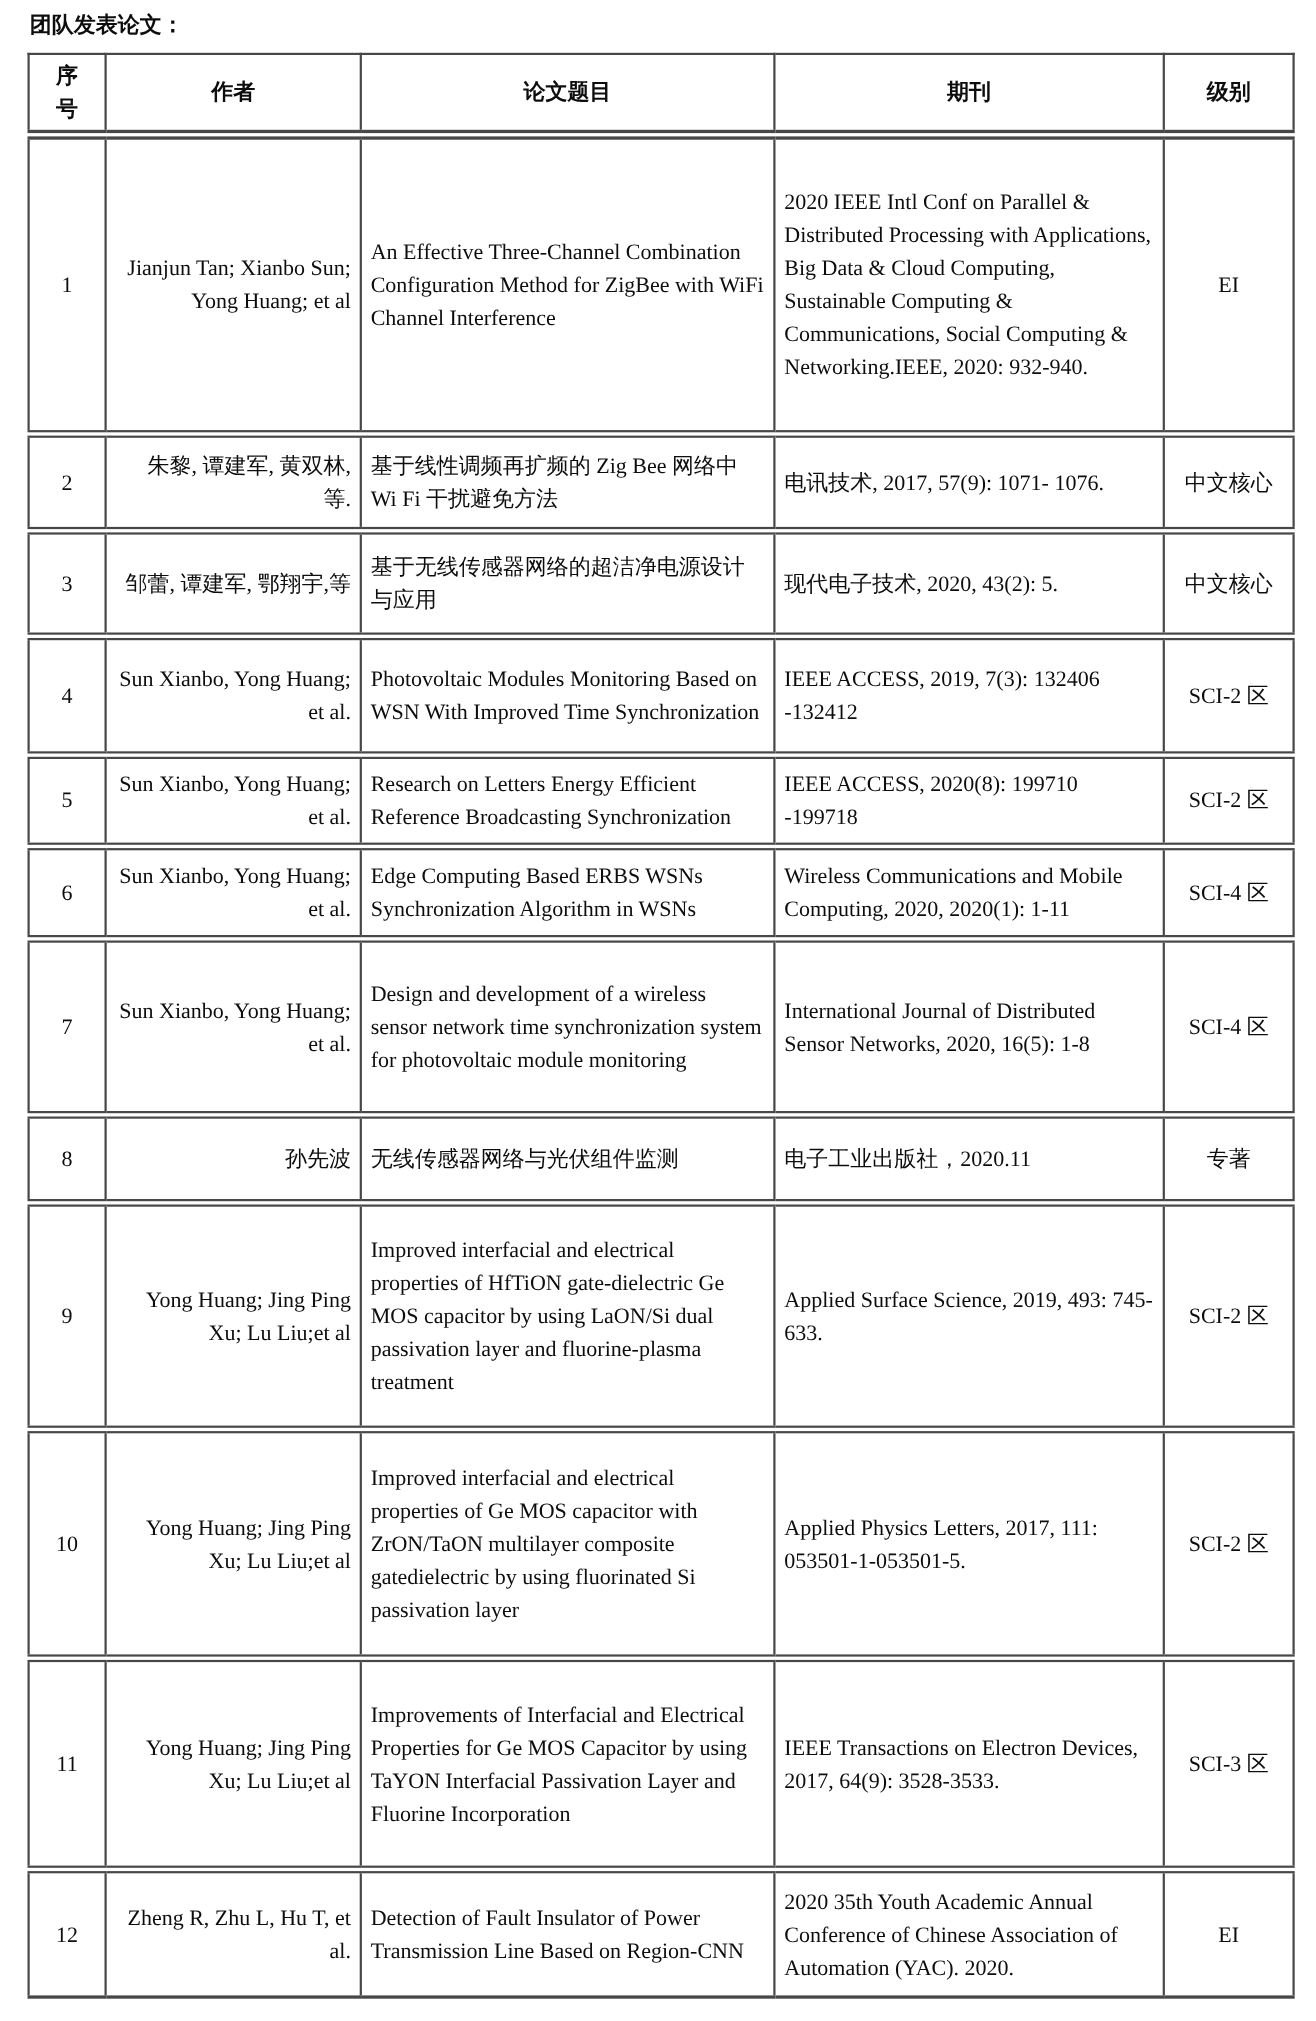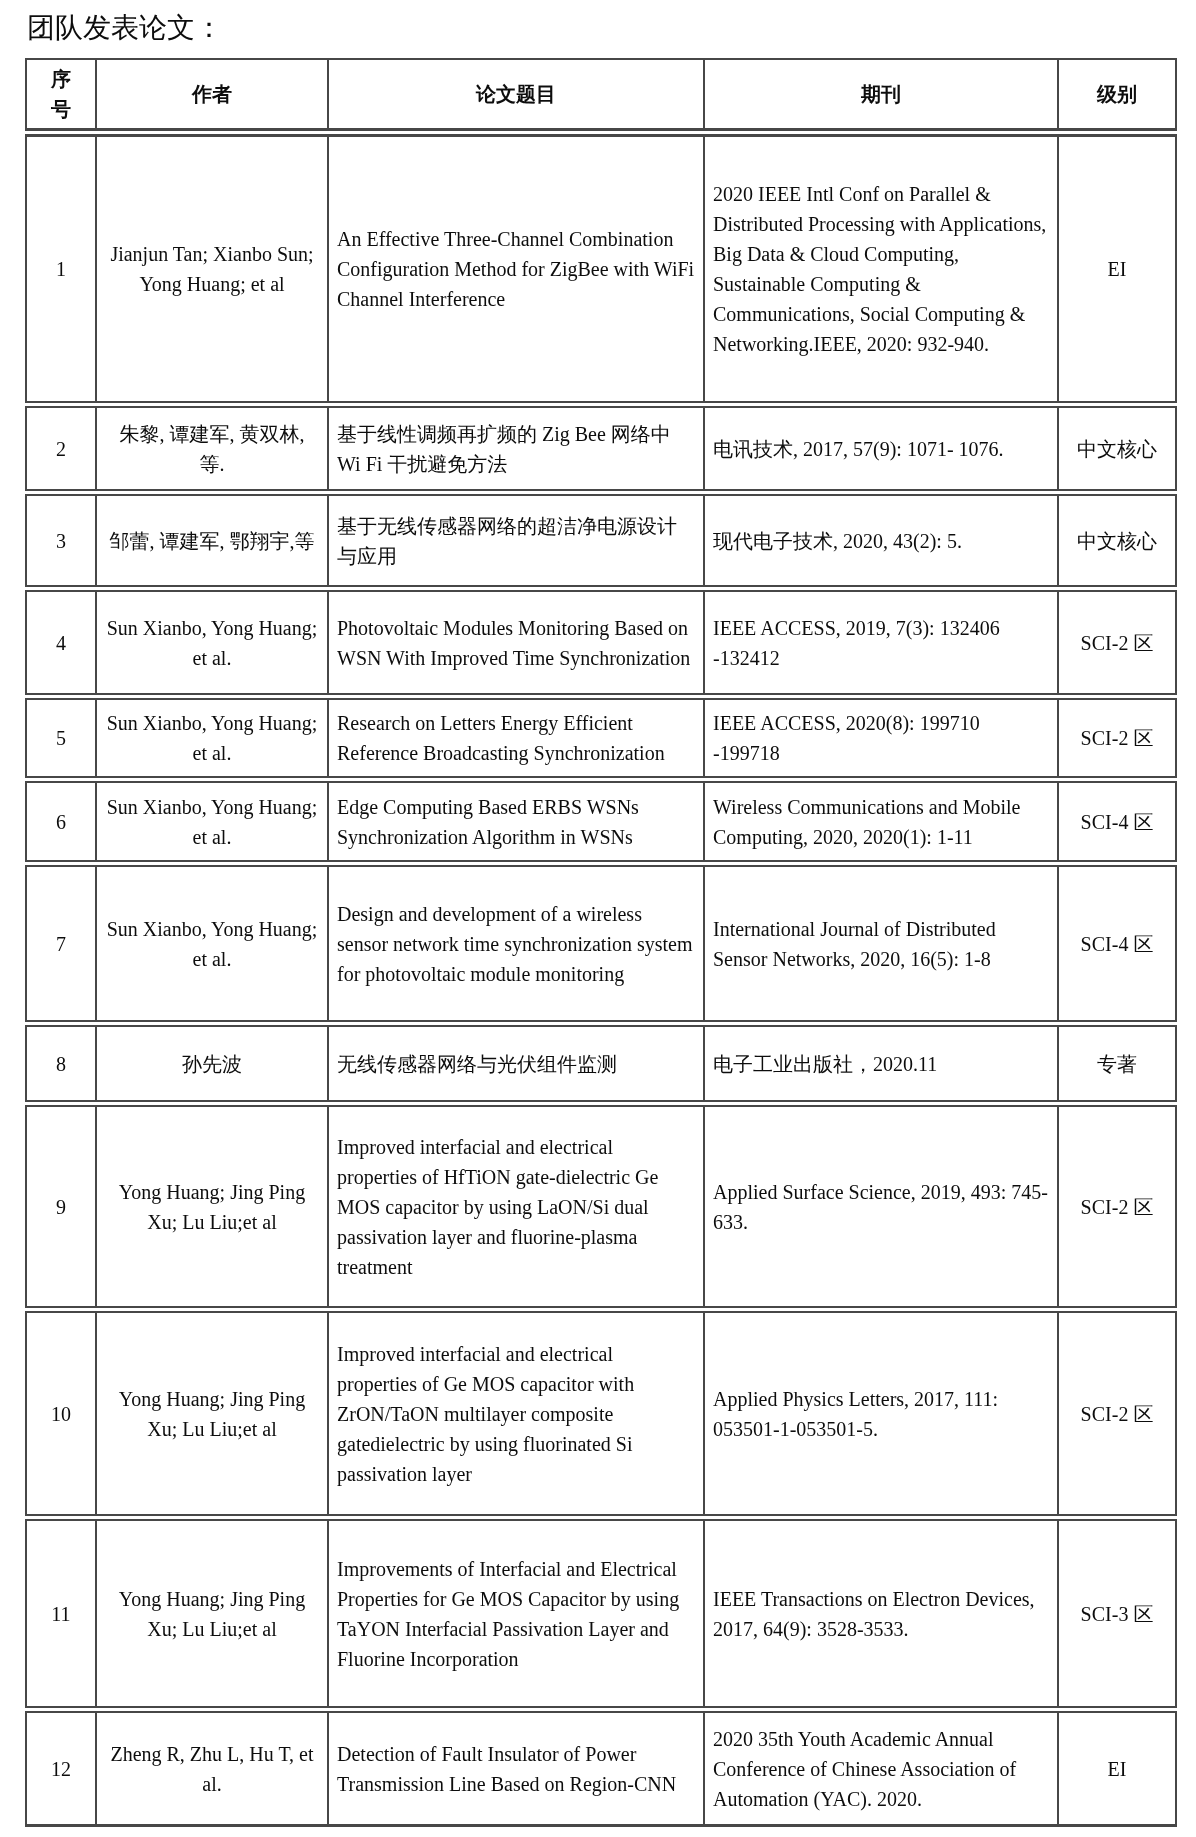--- a/index.html
+++ b/index.html
@@ -7,22 +7,22 @@
     background: #ffffff;
     color: #0d0d0d;
     font-family: "Liberation Serif", "DejaVu Serif", serif;
   }
   body {
     width: 1196px;
     box-sizing: border-box;
     padding: 6px 21px 20px 25px;
   }
   .doc-title {
-    font-size: 28px;
-    font-weight: normal;
+    font-size: 20px;
+    font-weight: bold;
     margin: 4px 0 12px 2px;
     line-height: 1.3;
   }
   table.pub-table {
     border-collapse: collapse;
     table-layout: fixed;
     width: 1150px;
   }
   .pub-table th, .pub-table td {
     border-left: 2px solid #474747;
@@ -39,21 +39,21 @@
   .pub-table thead th {
     font-weight: bold;
     text-align: center;
     border-top: 2px solid #474747;
     border-bottom: 9px double #474747;
     padding: 4px 20px;
   }
   .pub-table tbody tr:last-child td { border-bottom: 3px solid #474747; }
   .col-no    { text-align: center; }
   .col-level { text-align: center; padding-left: 2px; padding-right: 2px; }
-  .col-authors { text-align: center; padding-left: 7px; padding-right: 5px; }
+  .col-authors { text-align: right; padding-left: 7px; padding-right: 5px; }
   .col-title   { text-align: left; padding-left: 8px; padding-right: 6px; }
   .col-journal { text-align: left; padding-left: 9px; padding-right: 6px; margin-left: 47px; }
   thead tr { height: 50px; }
   tbody tr:nth-child(1)  { height: 272px; }
   tbody tr:nth-child(2)  { height: 88px;  }
   tbody tr:nth-child(3)  { height: 96px;  }
   tbody tr:nth-child(4)  { height: 108px; }
   tbody tr:nth-child(5)  { height: 80px;  }
   tbody tr:nth-child(6)  { height: 84px;  }
   tbody tr:nth-child(7)  { height: 160px; }

